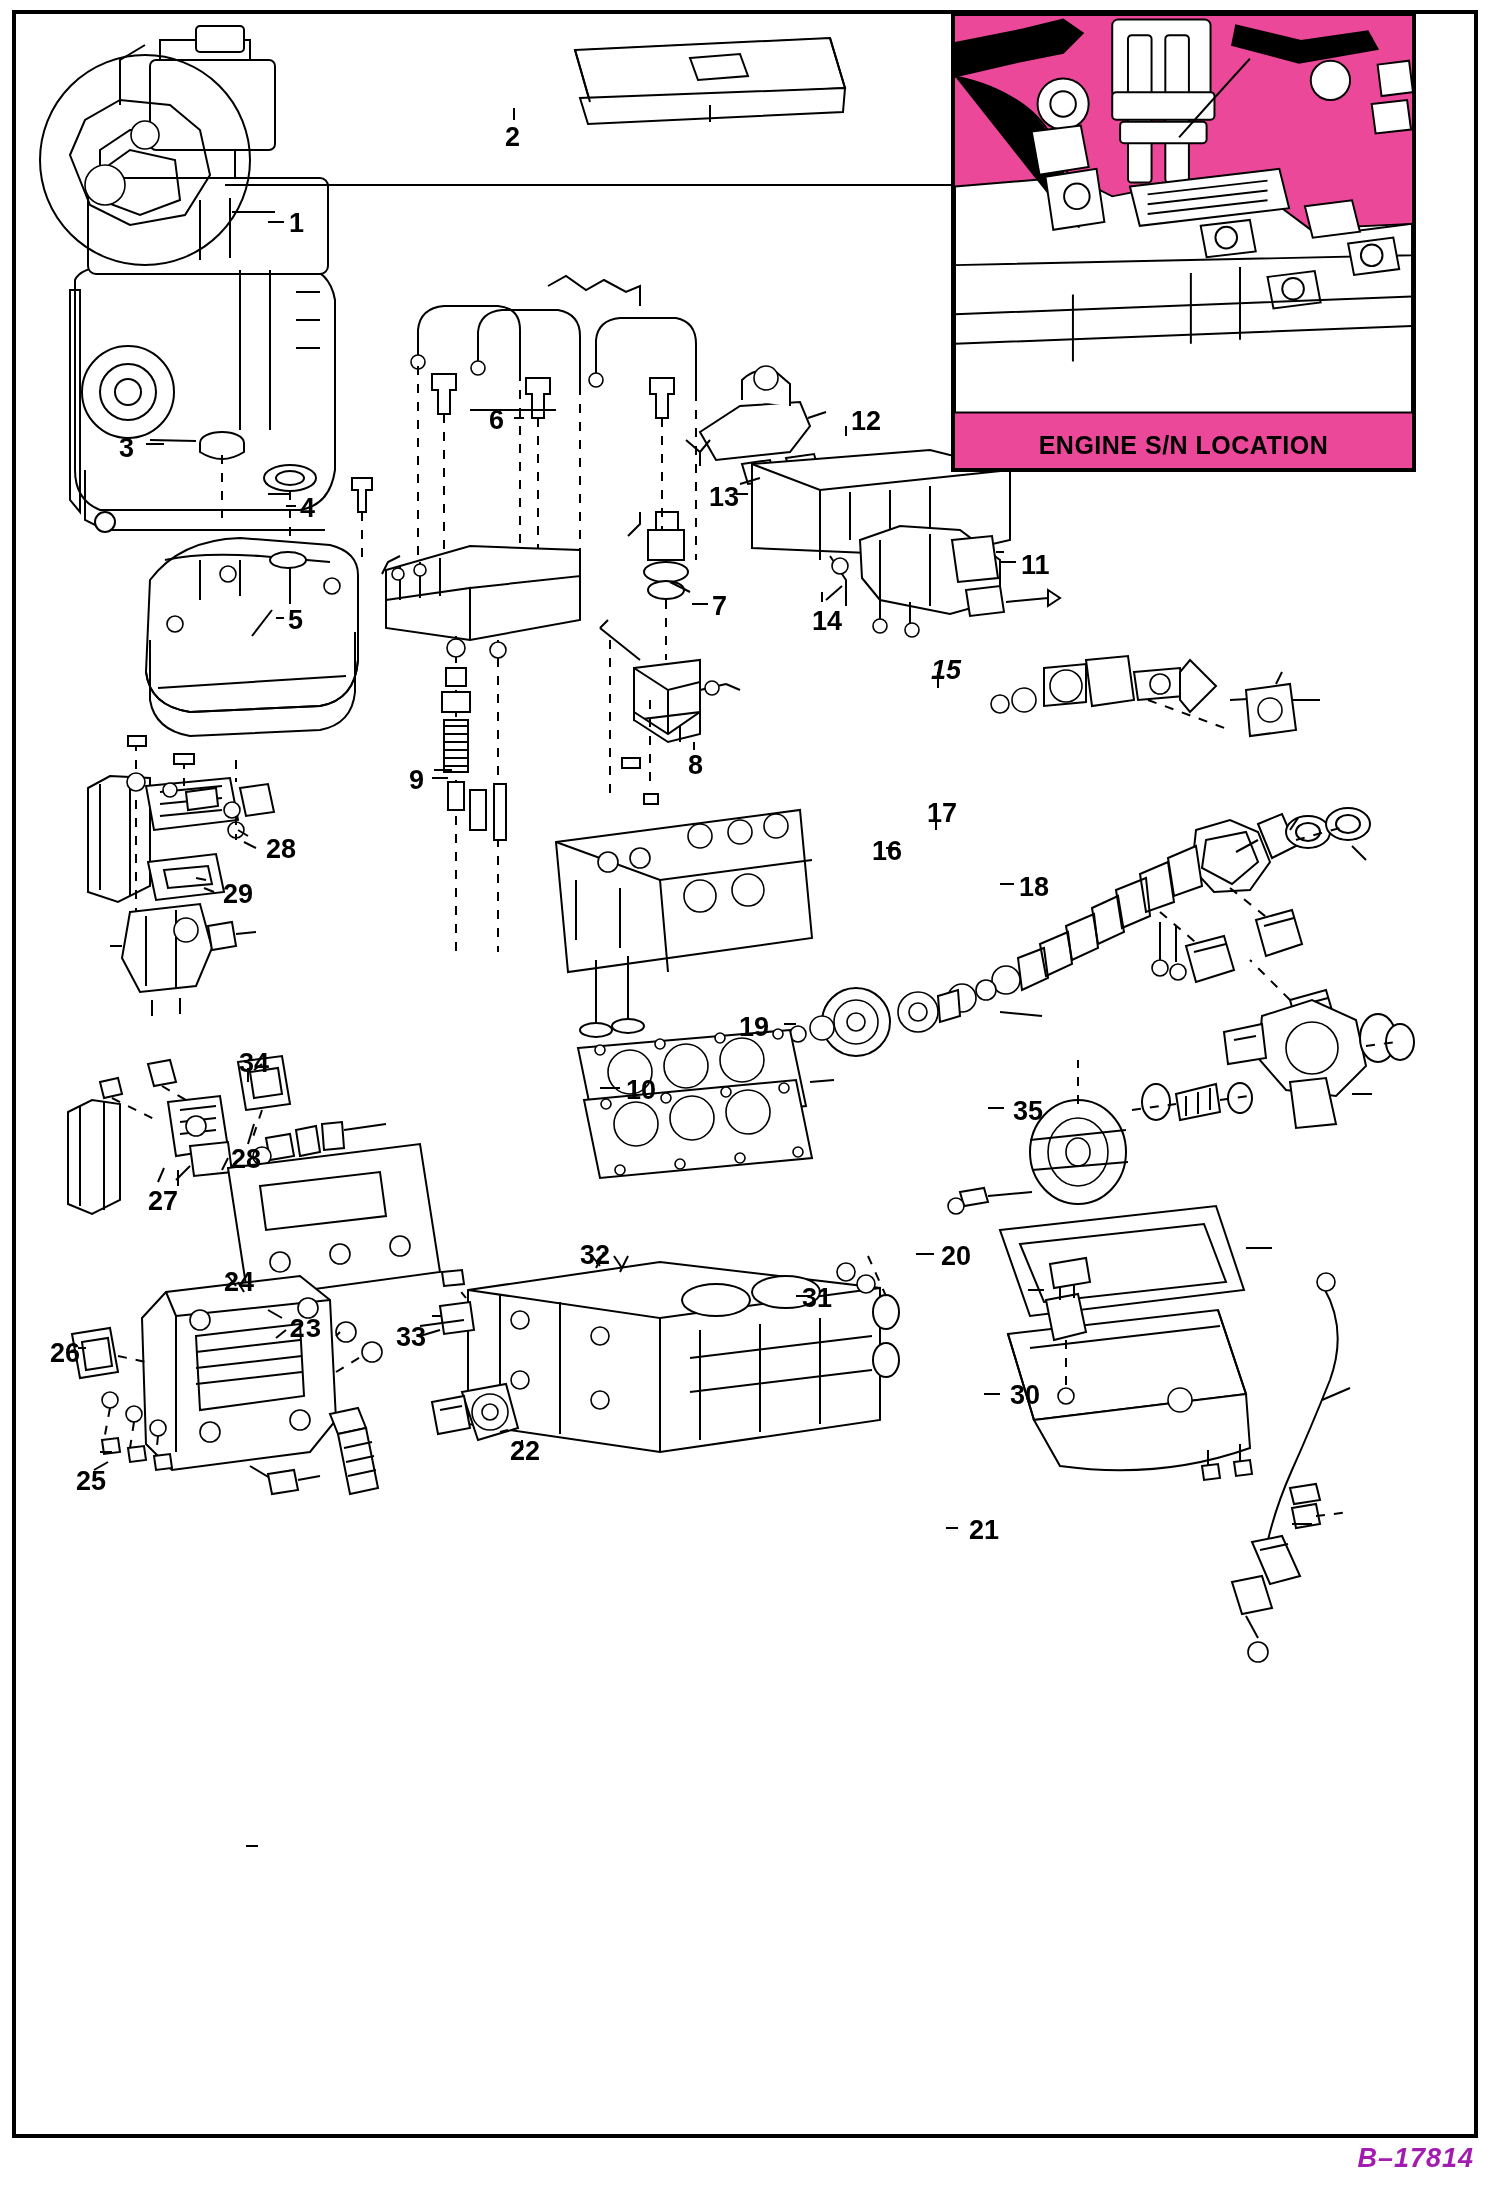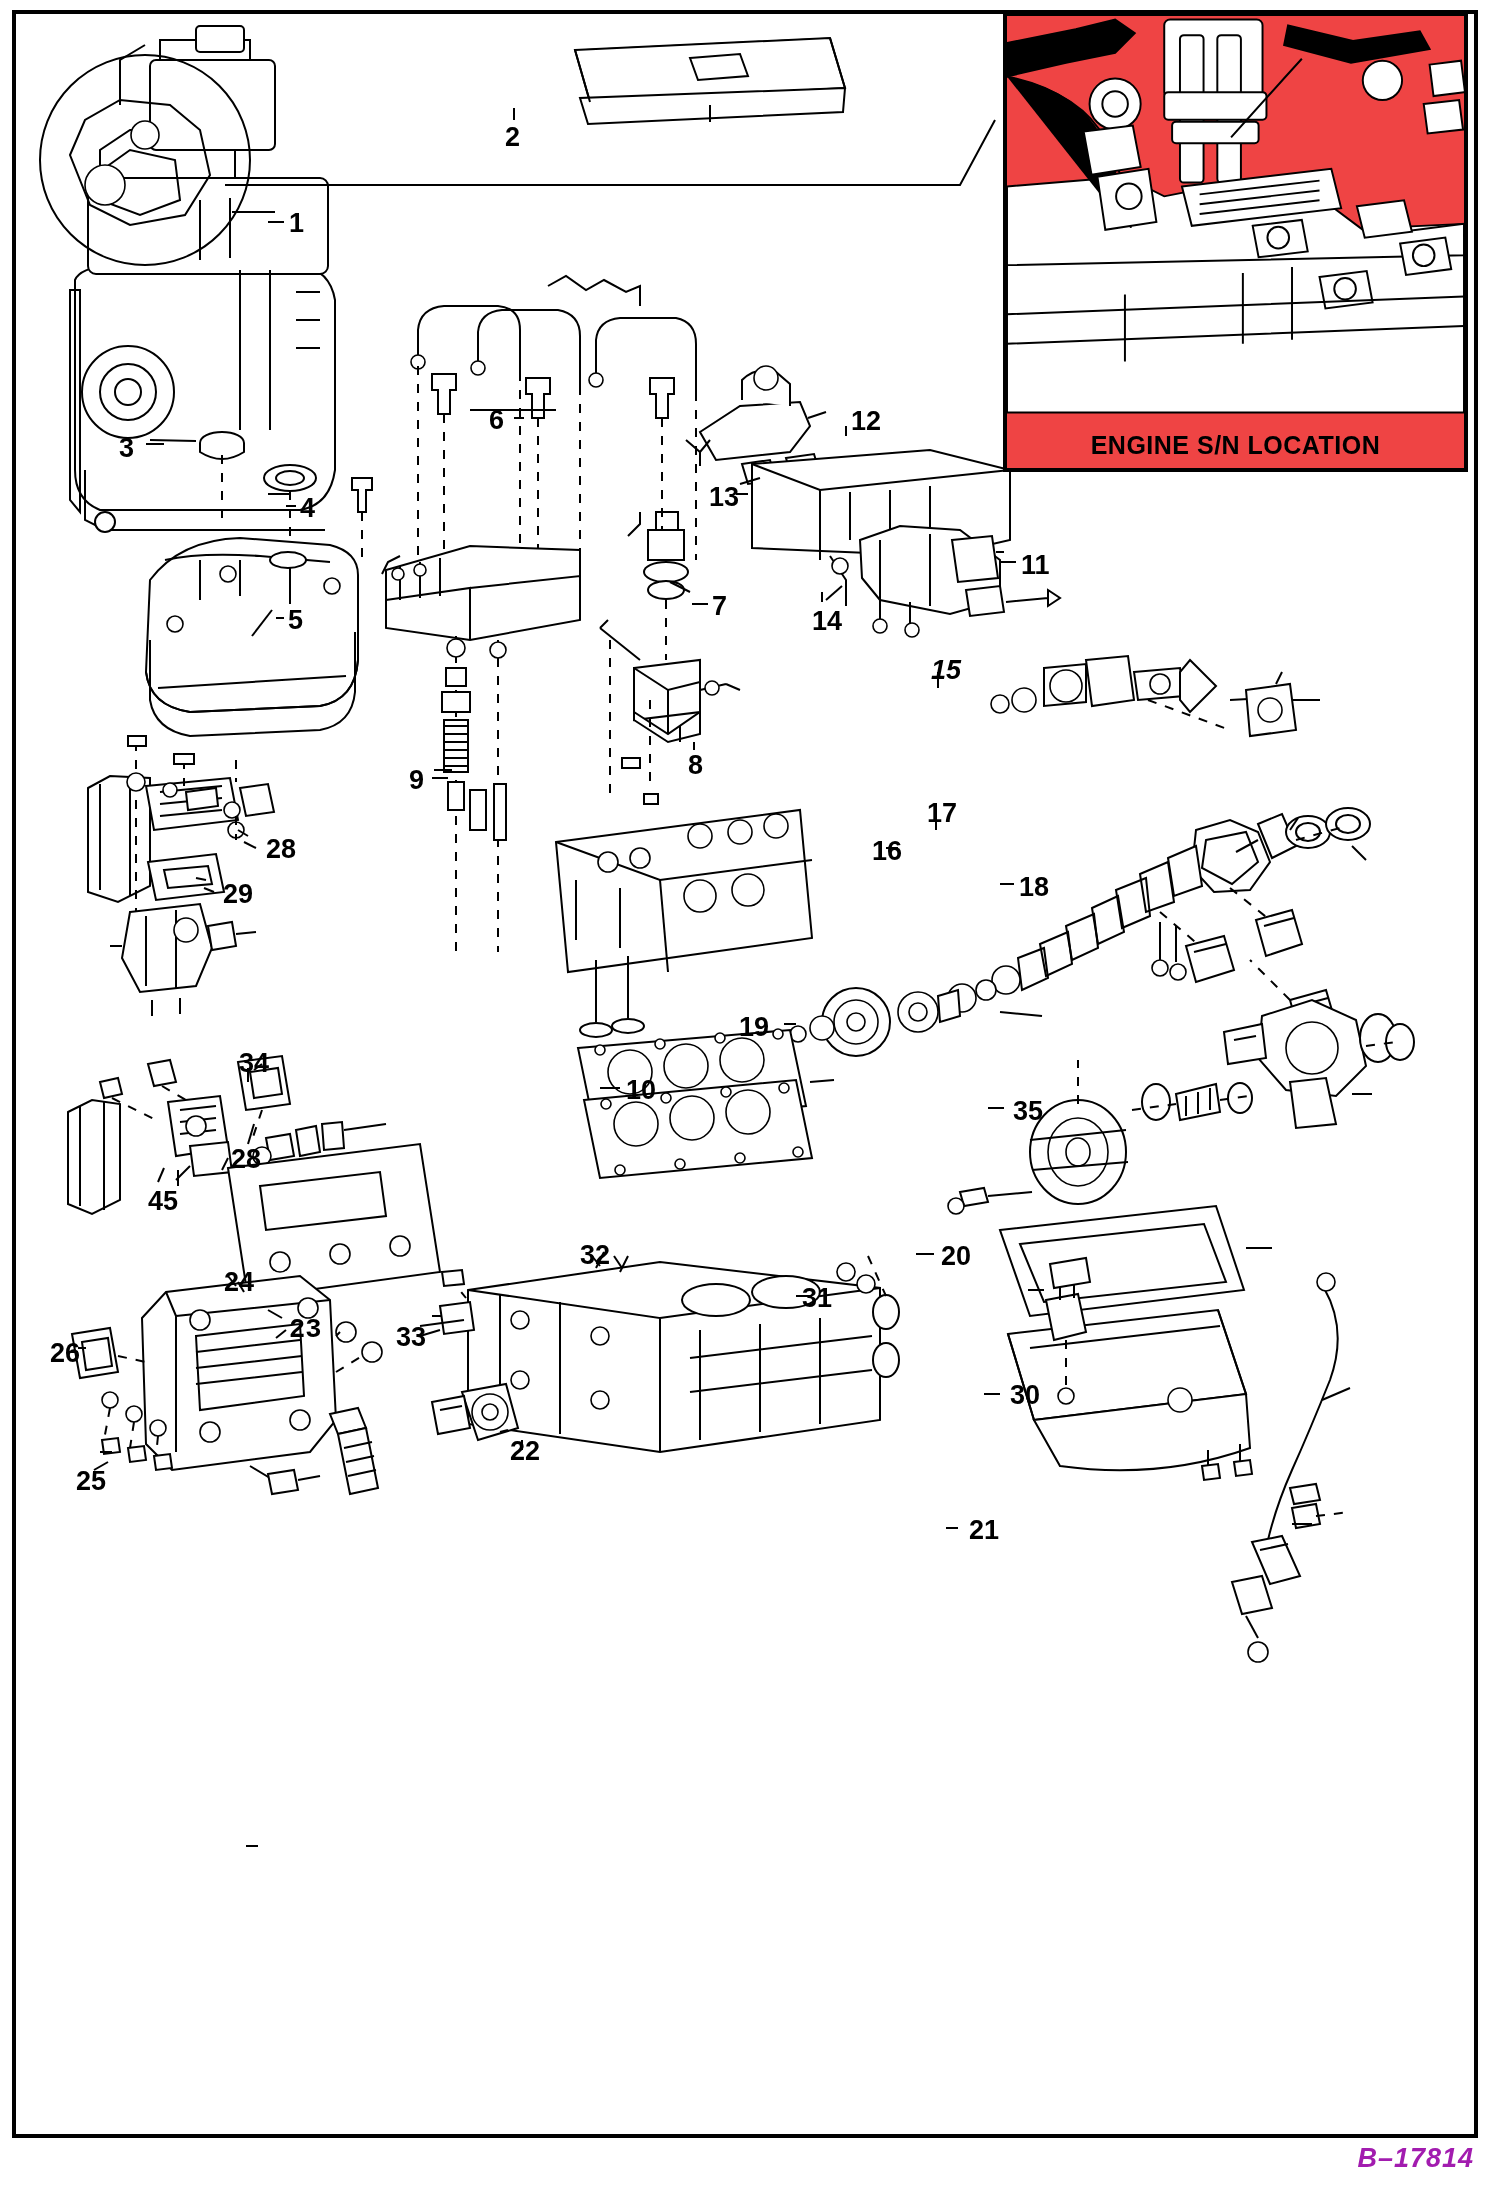--- a/index.html
+++ b/index.html
@@ -23,27 +23,27 @@
     left: 12px;
     top: 10px;
     width: 1466px;
     height: 2128px;
     border: 4px solid #000;
     box-sizing: border-box;
   }
   
   #sn-inset {
     position: absolute;
-    left: 1003px;
+    left: 951px;
     top: 12px;
     width: 465px;
     height: 460px;
     border: 4px solid #000;
     box-sizing: border-box;
-    background: #ef4444;
+    background: #ec4899;
     overflow: hidden;
   }
   #sn-inset .sn-label {
     position: absolute;
     left: 0;
     right: 0;
     bottom: 8px;
     text-align: center;
     font-size: 25px;
     font-weight: bold;
@@ -615,21 +615,21 @@
   <div class="callout" style="left:927px; top:800px;">17</div>
   <div class="callout" style="left:1019px; top:874px;">18</div>
   <div class="callout" style="left:739px; top:1014px;">19</div>
   <div class="callout" style="left:941px; top:1243px;">20</div>
   <div class="callout" style="left:969px; top:1517px;">21</div>
   <div class="callout" style="left:510px; top:1438px;">22</div>
   <div class="callout" style="left:289px; top:1317px;font-family:Liberation Mono, monospace;">23</div>
   <div class="callout" style="left:224px; top:1269px;">24</div>
   <div class="callout" style="left:76px; top:1468px;">25</div>
   <div class="callout" style="left:50px; top:1340px;">26</div>
-  <div class="callout" style="left:148px; top:1188px;">45</div>
+  <div class="callout" style="left:148px; top:1188px;">27</div>
   <div class="callout" style="left:266px; top:836px;">28</div>
   <div class="callout" style="left:231px; top:1146px;">28</div>
   <div class="callout" style="left:223px; top:881px;">29</div>
   <div class="callout" style="left:1010px; top:1382px;">30</div>
   <div class="callout" style="left:770px; top:1285px;margin-left:32px;">31</div>
   <div class="callout" style="left:580px; top:1242px;">32</div>
   <div class="callout" style="left:396px; top:1324px;">33</div>
   <div class="callout" style="left:239px; top:1050px;">34</div>
   <div class="callout" style="left:1013px; top:1098px;">35</div>
 

